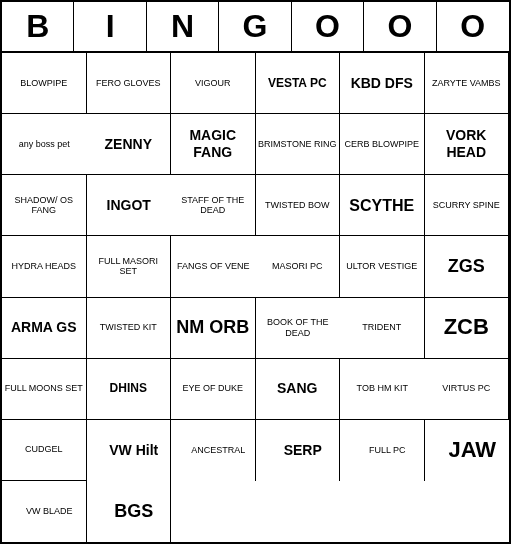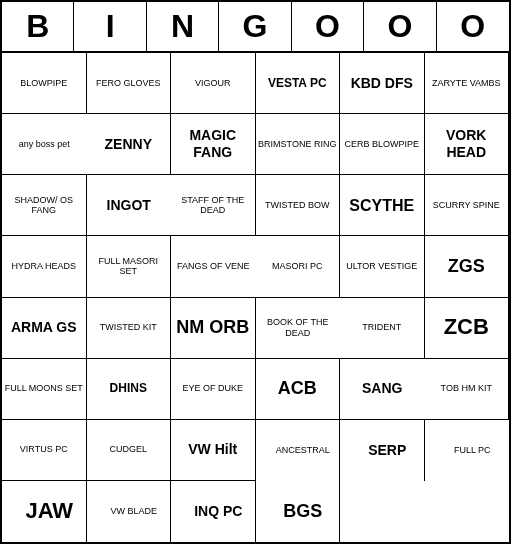--- a/index.html
+++ b/index.html
@@ -117,27 +117,25 @@
       <div class="cell cell-xlarge">ZGS</div>
       <div class="cell cell-large">ARMA GS</div>
       <div class="cell cell-small">TWISTED KIT</div>
       <div class="cell cell-xlarge">NM ORB</div>
       <div class="cell cell-small">BOOK OF THE DEAD</div>
       <div class="cell cell-small">TRIDENT</div>
       <div class="cell cell-xxlarge">ZCB</div>
       <div class="cell cell-small">FULL MOONS SET</div>
       <div class="cell" style="font-size: 12px; font-weight: bold;">DHINS</div>
       <div class="cell cell-small">EYE OF DUKE</div>
-      <div class="cell cell-xlarge">ACB</div>
       <div class="cell cell-large">SANG</div>
       <div class="cell cell-small">TOB HM KIT</div>
       <div class="cell cell-small">VIRTUS PC</div>
       <div class="cell cell-small">CUDGEL</div>
       <div class="cell cell-large">VW Hilt</div>
       <div class="cell cell-small">ANCESTRAL</div>
       <div class="cell cell-large">SERP</div>
       <div class="cell cell-small">FULL PC</div>
       <div class="cell cell-xxlarge">JAW</div>
       <div class="cell cell-small">VW BLADE</div>
-      <div class="cell cell-large">INQ PC</div>
       <div class="cell cell-xlarge">BGS</div>
     </div>
 </div>
 
 </body></html>

